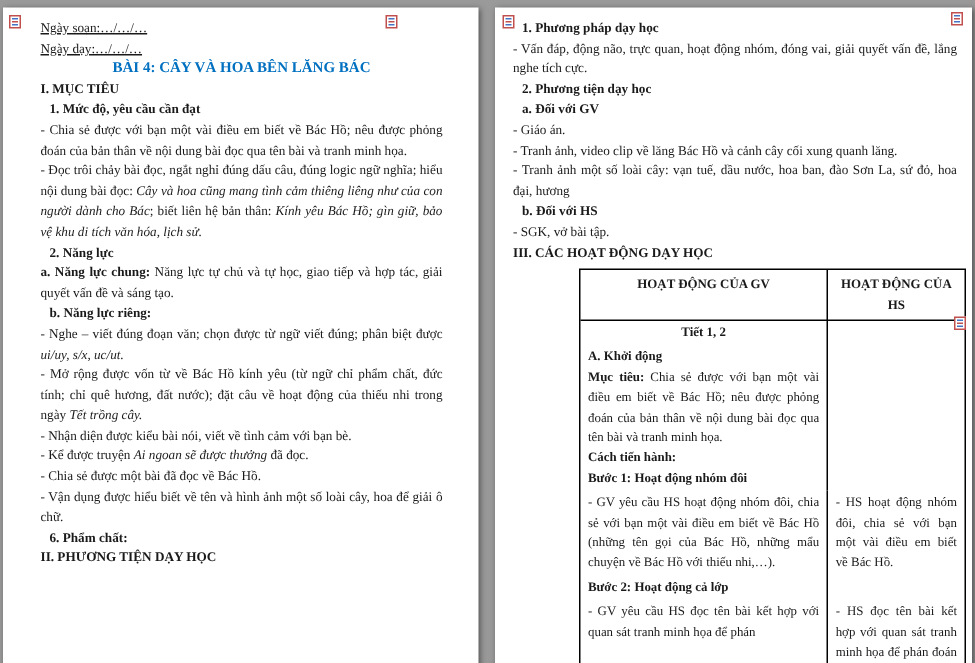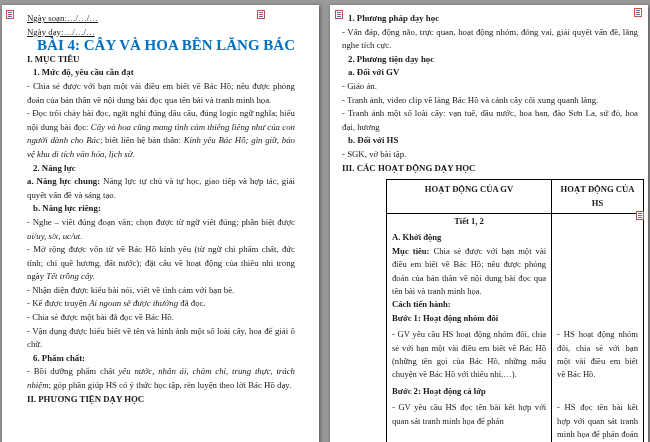--- a/index.html
+++ b/index.html
@@ -16,23 +16,23 @@
     box-shadow: 1px 1px 4px rgba(0,0,0,.5);
     box-sizing:border-box;
     font-size:8.8px; line-height:13.6px;
   }
   .pg1 { left:2px;  width:317px; padding:7px 24px 0 25px; }
   .pg2 { left:330px; width:318px; padding:7px 10px 0 12px; }
   .page p { margin:0; }
   .body { text-align:justify; }
   .meta { text-align:left;text-decoration:underline; }
   .title {
-    text-align:right; font-weight:bold;
+    text-align:center; font-weight:bold;
     color: var(--title_blue, #0070c0);
-    font-size:15px; margin:4px 0 3px;
+    font-size:10px; margin:4px 0 3px;
   }
   .h  { font-weight:bold; }
   .ind { padding-left:6px; }
   .i  { font-style:italic; }
   .b  { font-weight:bold; }
   .bi { font-weight:bold; }
   
   .marker {
     position:absolute; width:8px; height:9px;
     background:#fff; border:1px solid var(--marker_red, #c0504d);
@@ -93,21 +93,20 @@
     <p class="body"><span>- Mở rộng được vốn từ về Bác Hồ kính yêu (từ ngữ chỉ phẩm chất, đức tính; chỉ quê hương, đất nước); đặt câu về hoạt động của thiếu nhi trong ngày </span><span class="i">Tết trồng cây.</span></p>
 
     <p class="body">- Nhận diện được kiểu bài nói, viết về tình cảm với bạn bè.</p>
 
     <p class="body"><span>- Kể được truyện </span><span class="i">Ai ngoan sẽ được thưởng</span><span> đã đọc.</span></p>
     <p class="body">- Chia sẻ được một bài đã đọc về Bác Hồ.</p>
     <p class="body">- Vận dụng được hiểu biết về tên và hình ảnh một số loài cây, hoa để giải ô chữ.</p>
 
     <p class="h ind">6. Phẩm chất:</p>
 
-    <p class="body"><span>- Bồi dưỡng phẩm chất </span><span class="i">yêu nước, nhân ái, chăm chỉ, trung thực, trách nhiệm</span><span>; góp phần giúp HS có ý thức học tập, rèn luyện theo lời Bác Hồ dạy.</span></p>
 
     <p class="h">II. PHƯƠNG TIỆN DẠY HỌC</p>
   </div>
 
   <div class="page pg2">
     <div class="marker m-tl2"></div>
     <div class="marker m-tr2"></div>
     <div class="marker m-mr2"></div>
 
     <p class="h ind">1. Phương pháp dạy học</p>

